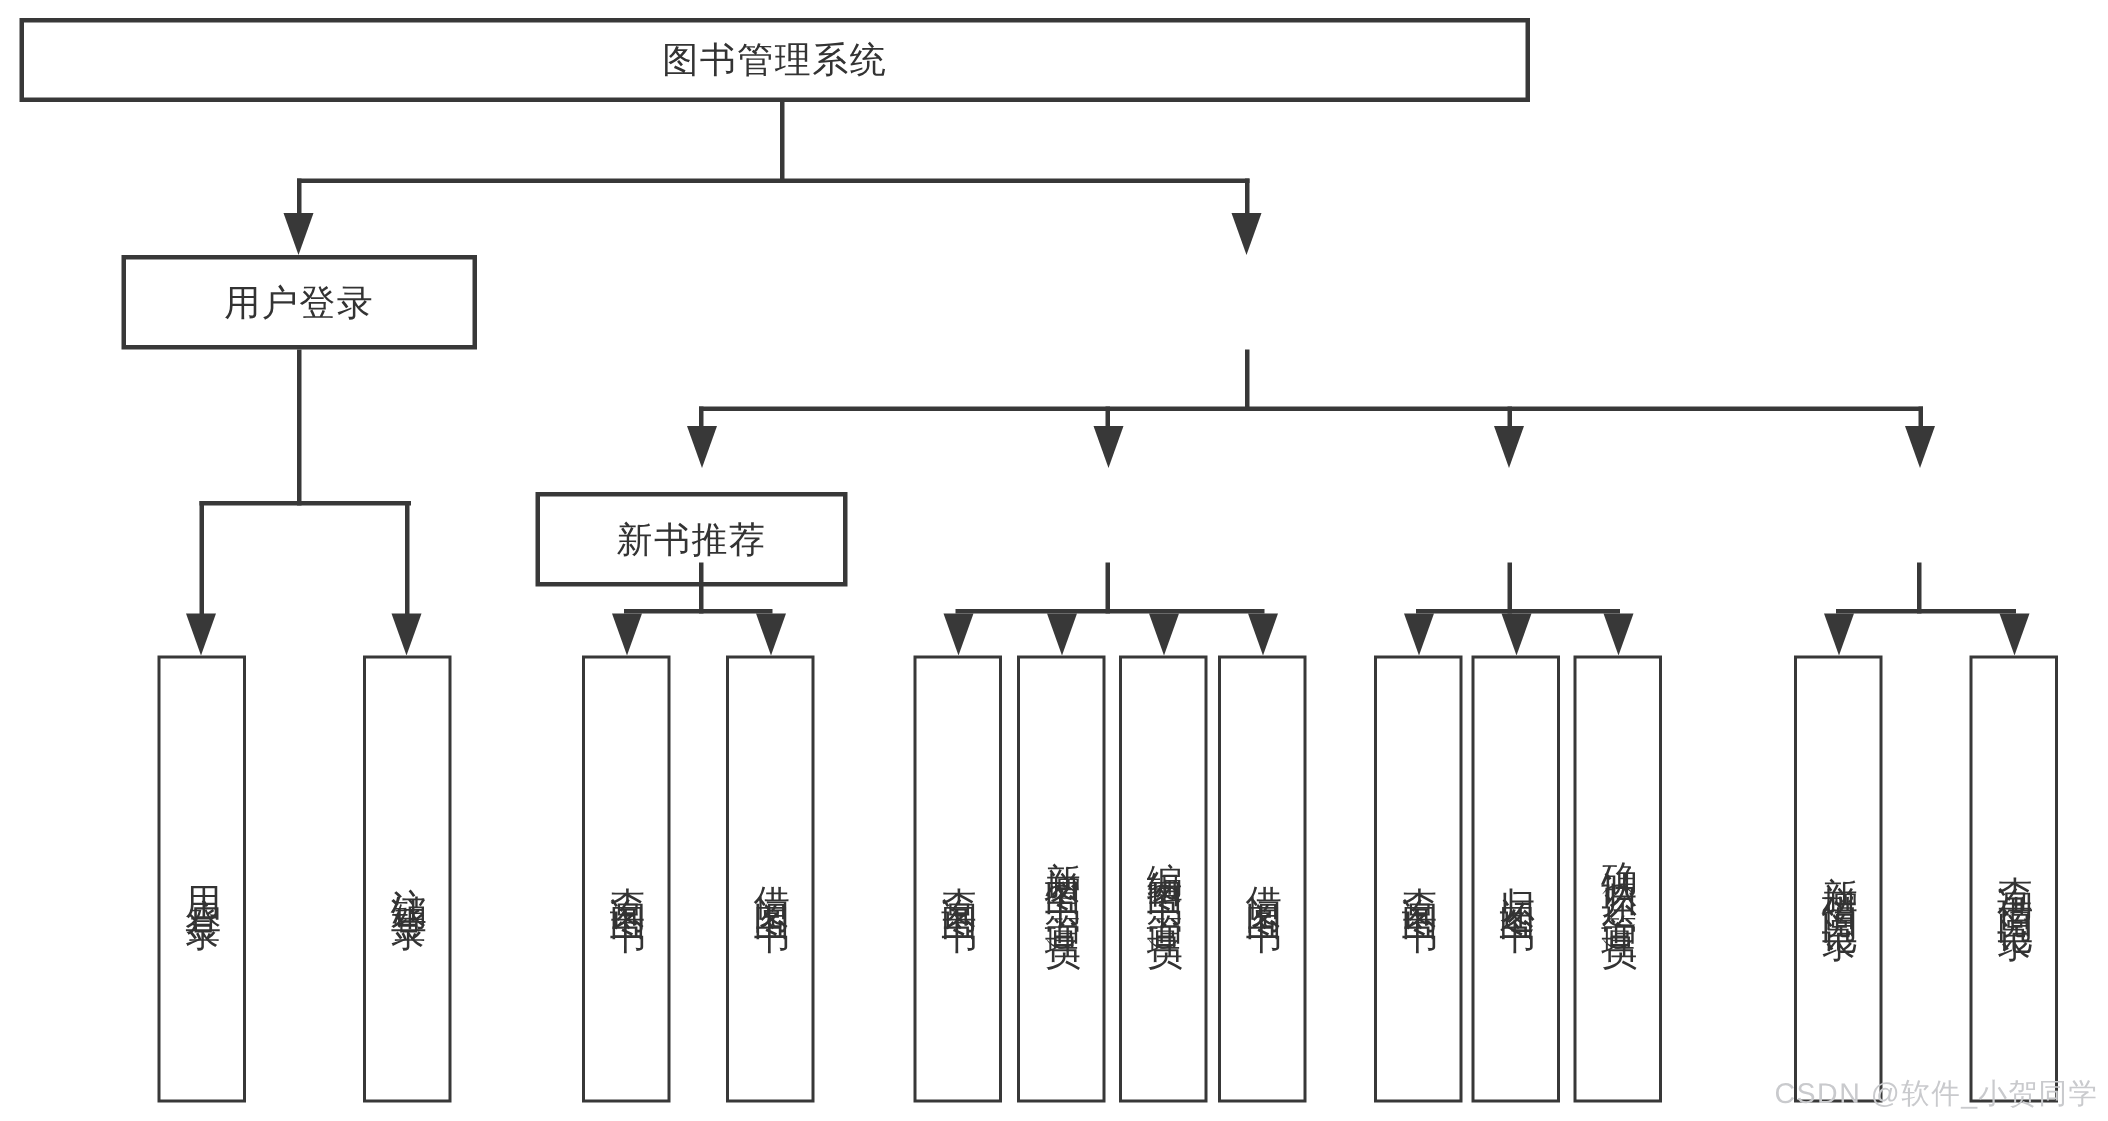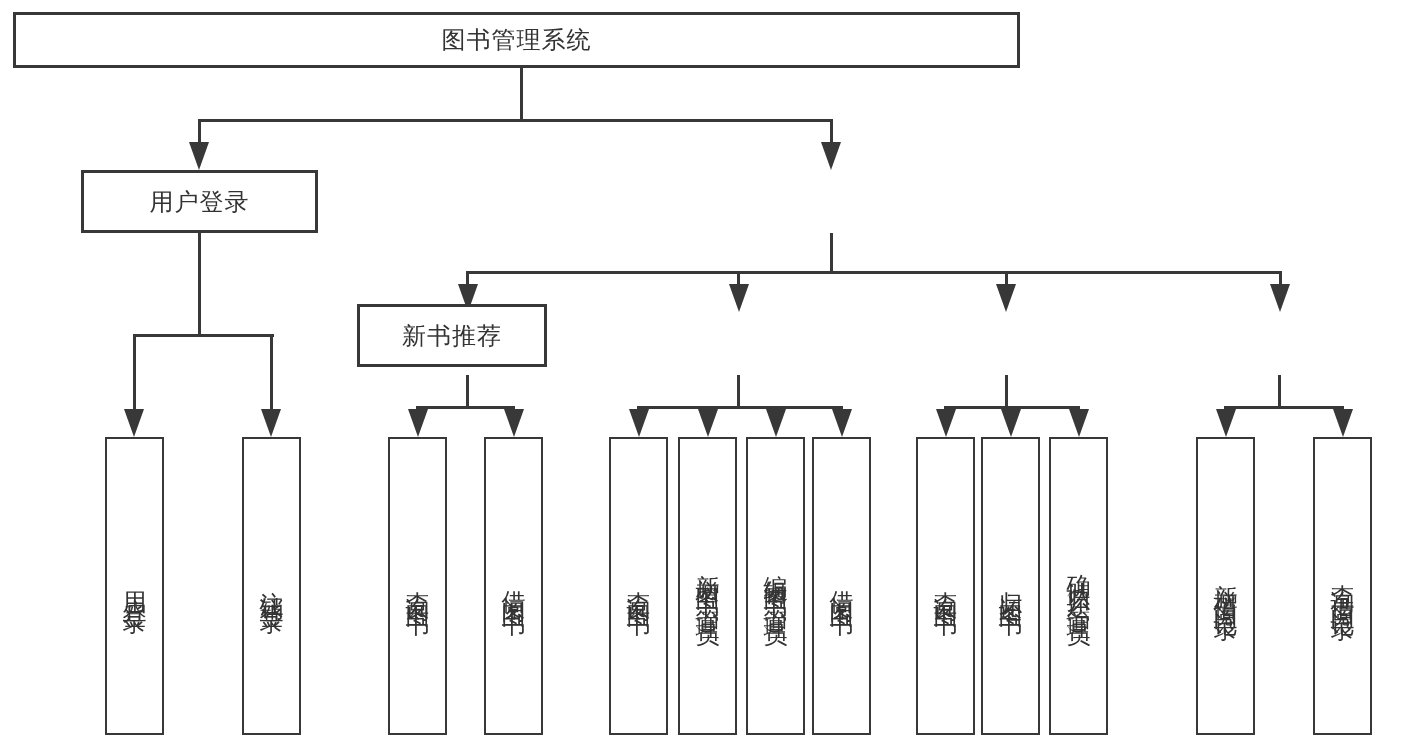--- a/index.html
+++ b/index.html
@@ -68,21 +68,21 @@
   <div class="h" style="left:466px;top:271px;width:816px;"></div>
   <div class="l" style="left:466px;top:271px;height:19px;"></div>
   <div class="a" style="left:458px;top:284px;"></div>
   <div class="l" style="left:737px;top:271px;height:19px;"></div>
   <div class="a" style="left:729px;top:284px;"></div>
   <div class="l" style="left:1005px;top:271px;height:19px;"></div>
   <div class="a" style="left:996px;top:284px;"></div>
   <div class="l" style="left:1279px;top:271px;height:19px;"></div>
   <div class="a" style="left:1270px;top:284px;"></div>
 
-  <div class="b" style="left:357px;top:304px;width:190px;height:63px;">
+  <div class="b" style="left:357px;top:328px;width:208px;height:63px;">
     <span>新书推荐</span>
   </div>
 
   <div class="l" style="left:466px;top:375px;height:34px;"></div>
   <div class="h" style="left:416px;top:406px;width:99px;"></div>
   <div class="a" style="left:408px;top:409px;"></div>
   <div class="a" style="left:504px;top:409px;"></div>
 
   <div class="l" style="left:737px;top:375px;height:34px;"></div>
   <div class="h" style="left:637px;top:406px;width:206px;"></div>
@@ -139,14 +139,15 @@
     <span>确认归还（管理员）</span>
   </div>
 
   <div class="v" style="left:1196px;">
     <span>新增借阅记录</span>
   </div>
   <div class="v" style="left:1313px;">
     <span>查询借阅记录</span>
   </div>
 
+  <div class="wm">CSDN @软件_小贺同学</div>
 
 </div>
 
 </body></html>

